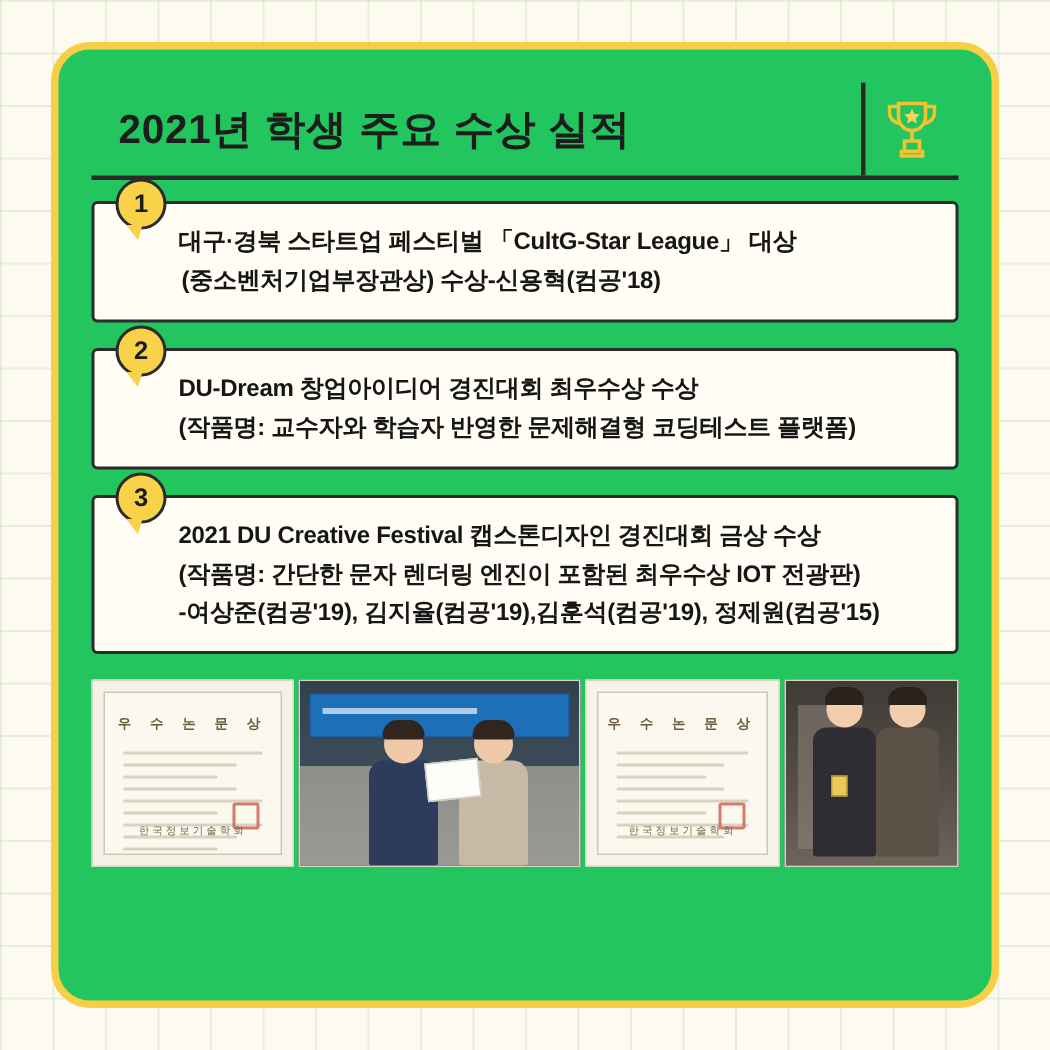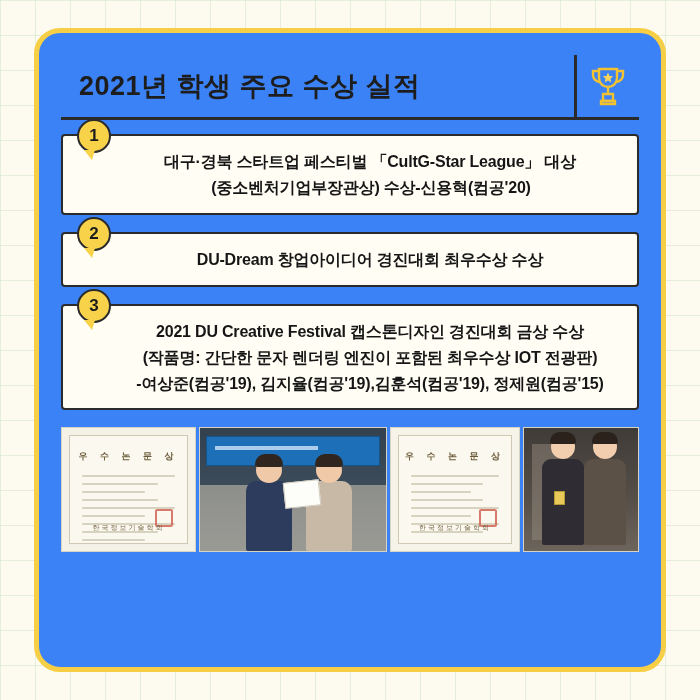--- a/index.html
+++ b/index.html
@@ -28,21 +28,21 @@
 
   
   .card {
     position: absolute;
     left: 34px;
     top: 28px;
     width: 632px;
     height: 644px;
     border: 5px solid #f7cf46;
     border-radius: 26px;
-    background: #3b82f6;
+    background: #22c55e;
     box-sizing: border-box;
     padding: 18px 16px 16px 16px;
   }
 
   
   .title-row {
     position: relative;
     height: 62px;
     margin: 4px 6px 0 6px;
     border-bottom: 3px solid #2a2a2a;
@@ -105,21 +105,20 @@
     left: 5px;
     bottom: -9px;
     width: 0; height: 0;
     border-left: 8px solid transparent;
     border-right: 3px solid transparent;
     border-top: 10px solid #f8d34a;
   }
 
   .award .lines {
     margin-left: 40px;
-    text-align: center;
   }
 
   .line {
     font-size: 14.5px;
     line-height: 1.62;
     color: #161616;
     white-space: nowrap;
     font-weight: 600;
     letter-spacing: -0.2px;
   }
@@ -312,28 +311,29 @@
       </span>
     </div>
   </div>
 
   <div class="awards">
 
     <div class="award award-1">
       <div class="badge">1</div>
       <div class="lines">
         <div class="line first">대구·경북 스타트업 페스티벌 「CultG-Star League」 대상</div>
-        <div class="line second">(중소벤처기업부장관상) 수상-신용혁(컴공'20)</div>
+        <div class="line second">(중소벤처기업부장관상) 수상-신용혁(컴공'18)</div>
       </div>
     </div>
 
     <div class="award award-2">
       <div class="badge">2</div>
       <div class="lines">
         <div class="line">DU-Dream 창업아이디어 경진대회 최우수상 수상</div>
+        <div class="line">(작품명: 교수자와 학습자 반영한 문제해결형 코딩테스트 플랫폼)</div>
       </div>
     </div>
 
     <div class="award award-3">
       <div class="badge">3</div>
       <div class="lines">
         <div class="line">2021 DU Creative Festival 캡스톤디자인 경진대회 금상 수상</div>
         <div class="line">(작품명: 간단한 문자 렌더링 엔진이 포함된 최우수상 IOT 전광판)</div>
         <div class="line">-여상준(컴공'19), 김지율(컴공'19),김훈석(컴공'19), 정제원(컴공'15)</div>
       </div>

